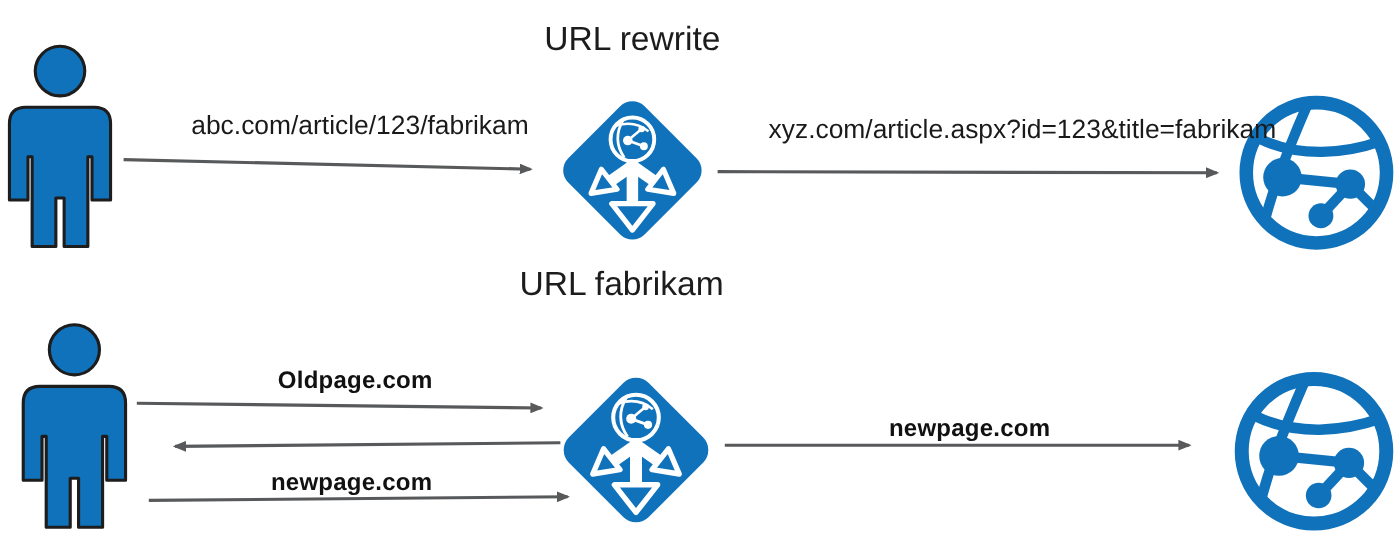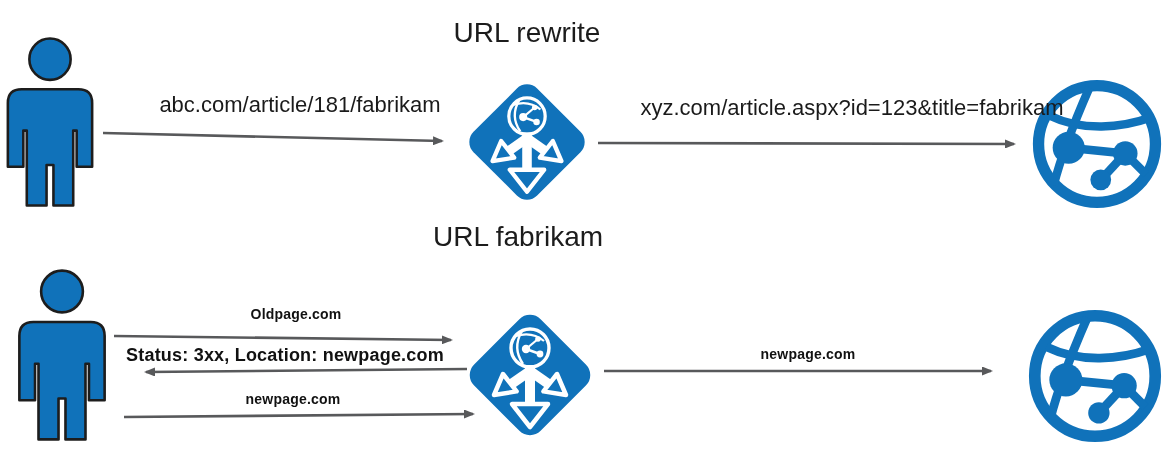--- a/index.html
+++ b/index.html
@@ -28,21 +28,21 @@
   .url-label{
     position:absolute;
     transform:translateX(-50%);
     font-size:22px;
     color:#1a1a1a;
     white-space:nowrap;
   }
   .bold-label{
     position:absolute;
     transform:translateX(-50%);
-    font-size:14px;
+    font-size:20px;
     font-weight:bold;
     color:var(--label-black);
     white-space:nowrap;
     letter-spacing:.2px;
   }
   .icon{position:absolute;line-height:0;}
   .arrows{position:absolute;left:0;top:0;width:1165px;height:465px;}
   .arrow-line{stroke:var(--arrow-gray);stroke-width:2.6;fill:none;}
 </style>
 </head>
@@ -132,21 +132,20 @@
     <svg width="140" height="140">
         <use href="#sym-gateway"></use>
       </svg>
   </div>
   <div class="icon" style="left:1027px;top:308px">
     <svg width="136" height="136">
         <use href="#sym-webapp"></use>
       </svg>
   </div>
 
-  <div class="url-label" style="left:300px;top:92px">abc.com/article/181/fabrikam</div>
+  <div class="url-label" style="left:300px;top:92px">abc.com/article/123/fabrikam</div>
   <div class="url-label" style="left:852px;top:95px">xyz.com/article.aspx?id=123&amp;title=fabrikam</div>
 
   <div class="bold-label" style="left:296px;top:306px">Oldpage.com</div>
-  <div class="bold-label" style="left:285px;top:345px;font-size:18px">Status: 3xx, Location: newpage.com</div>
   <div class="bold-label" style="left:293px;top:391px">newpage.com</div>
   <div class="bold-label" style="left:808px;top:346px">newpage.com</div>
 
 </div>
 
 </body></html>

